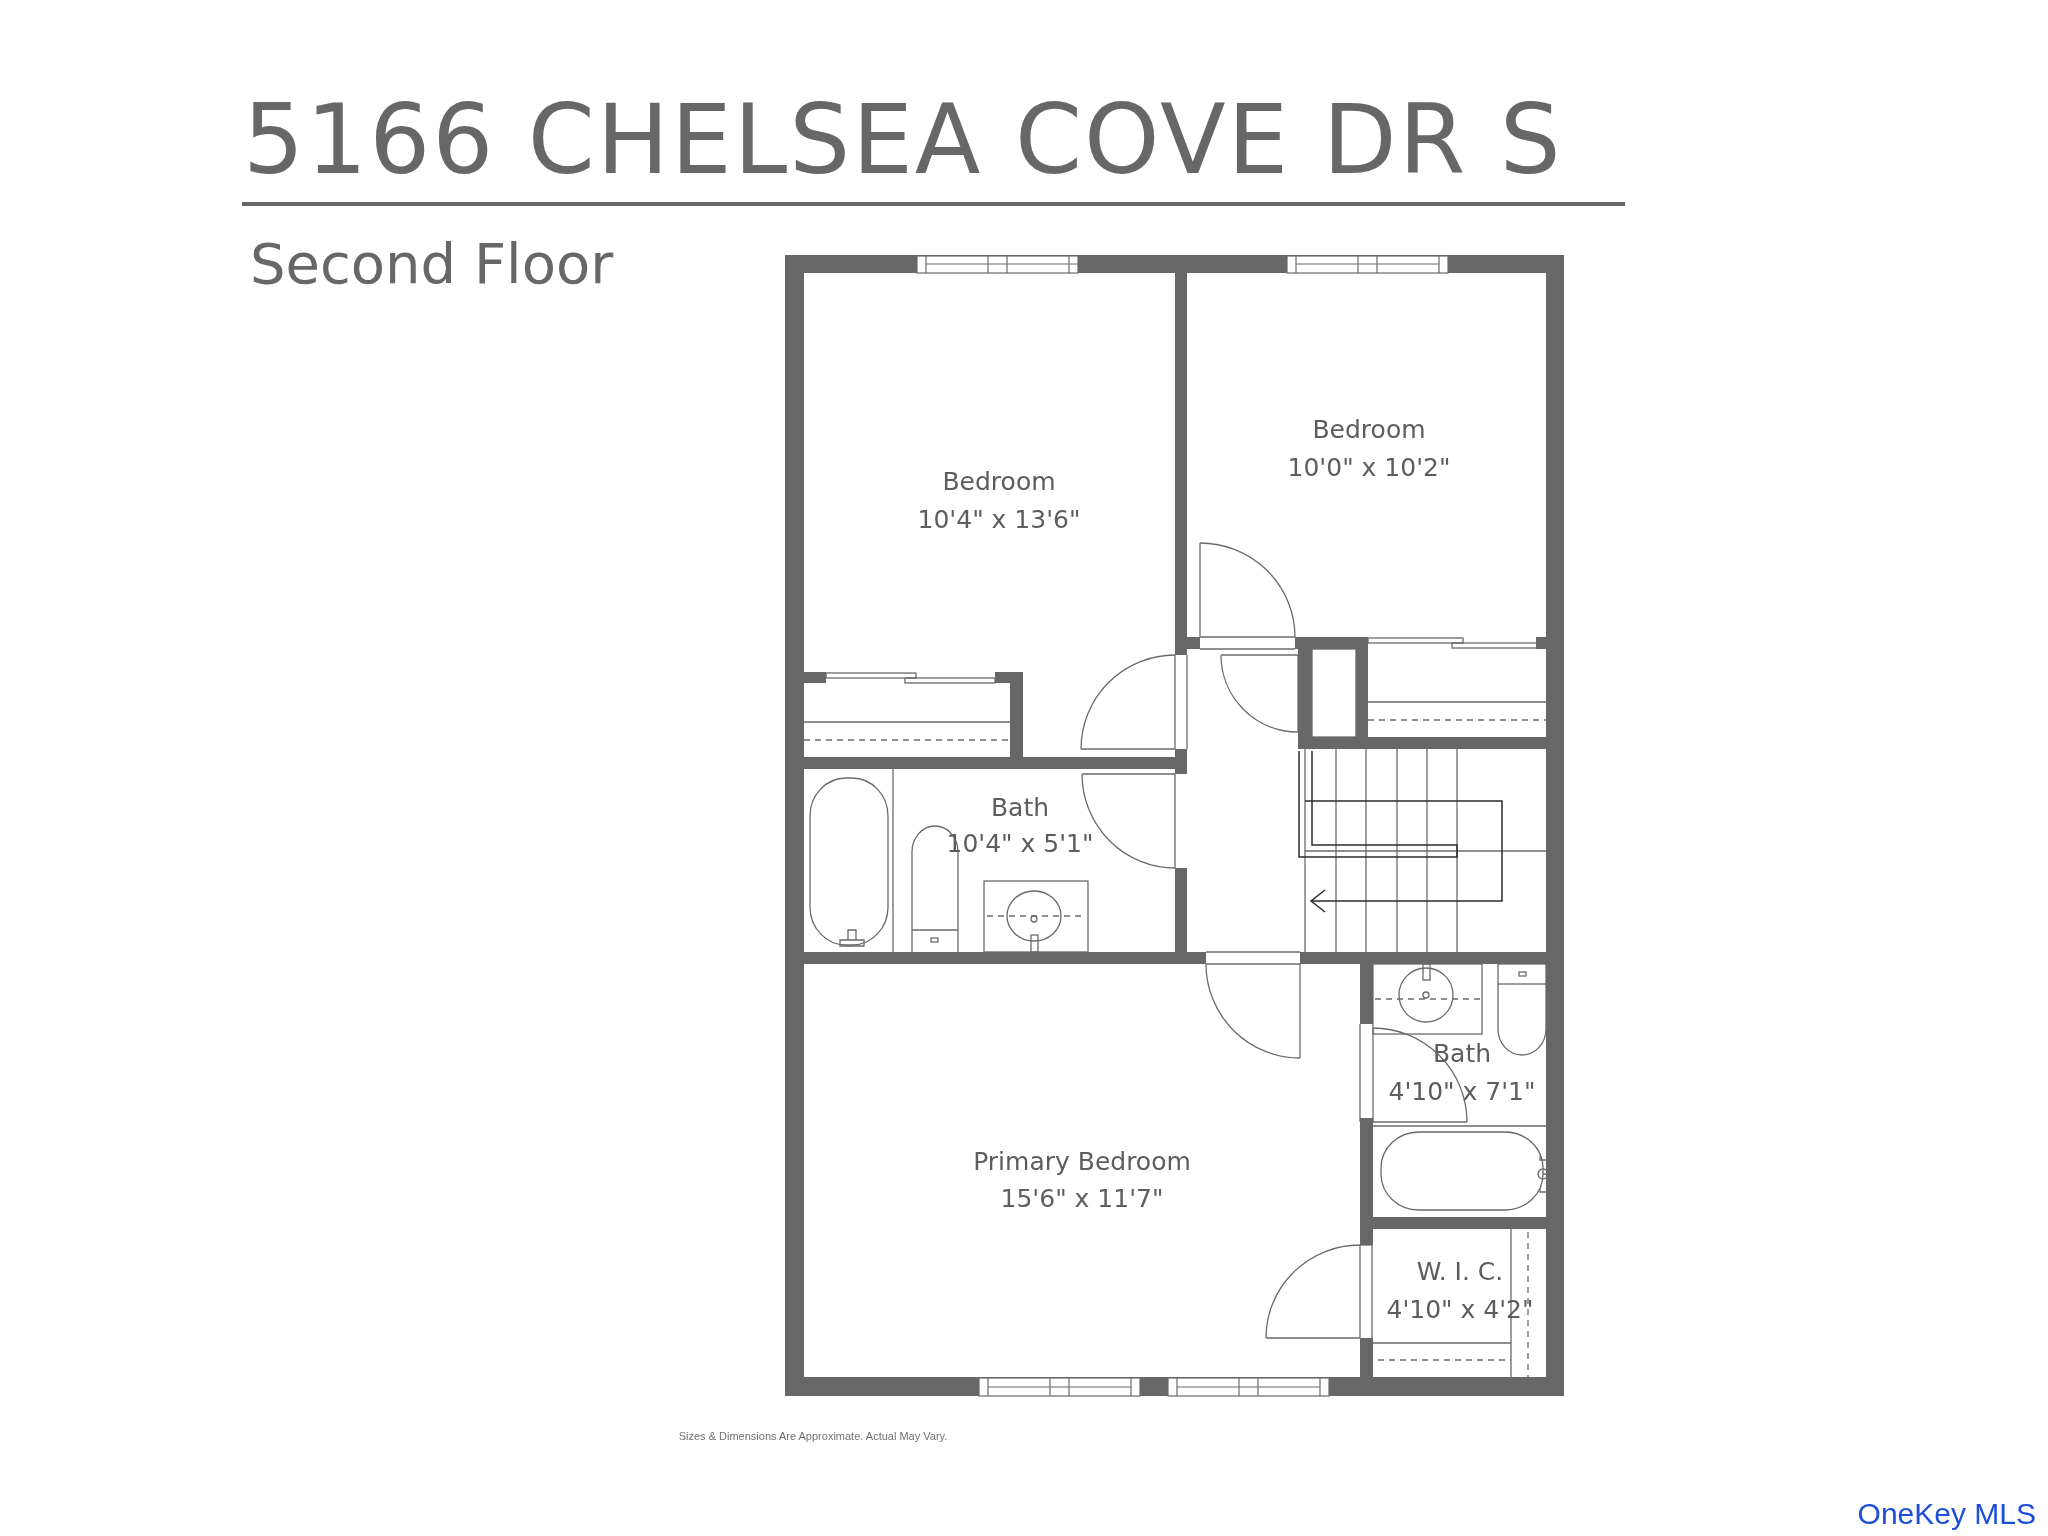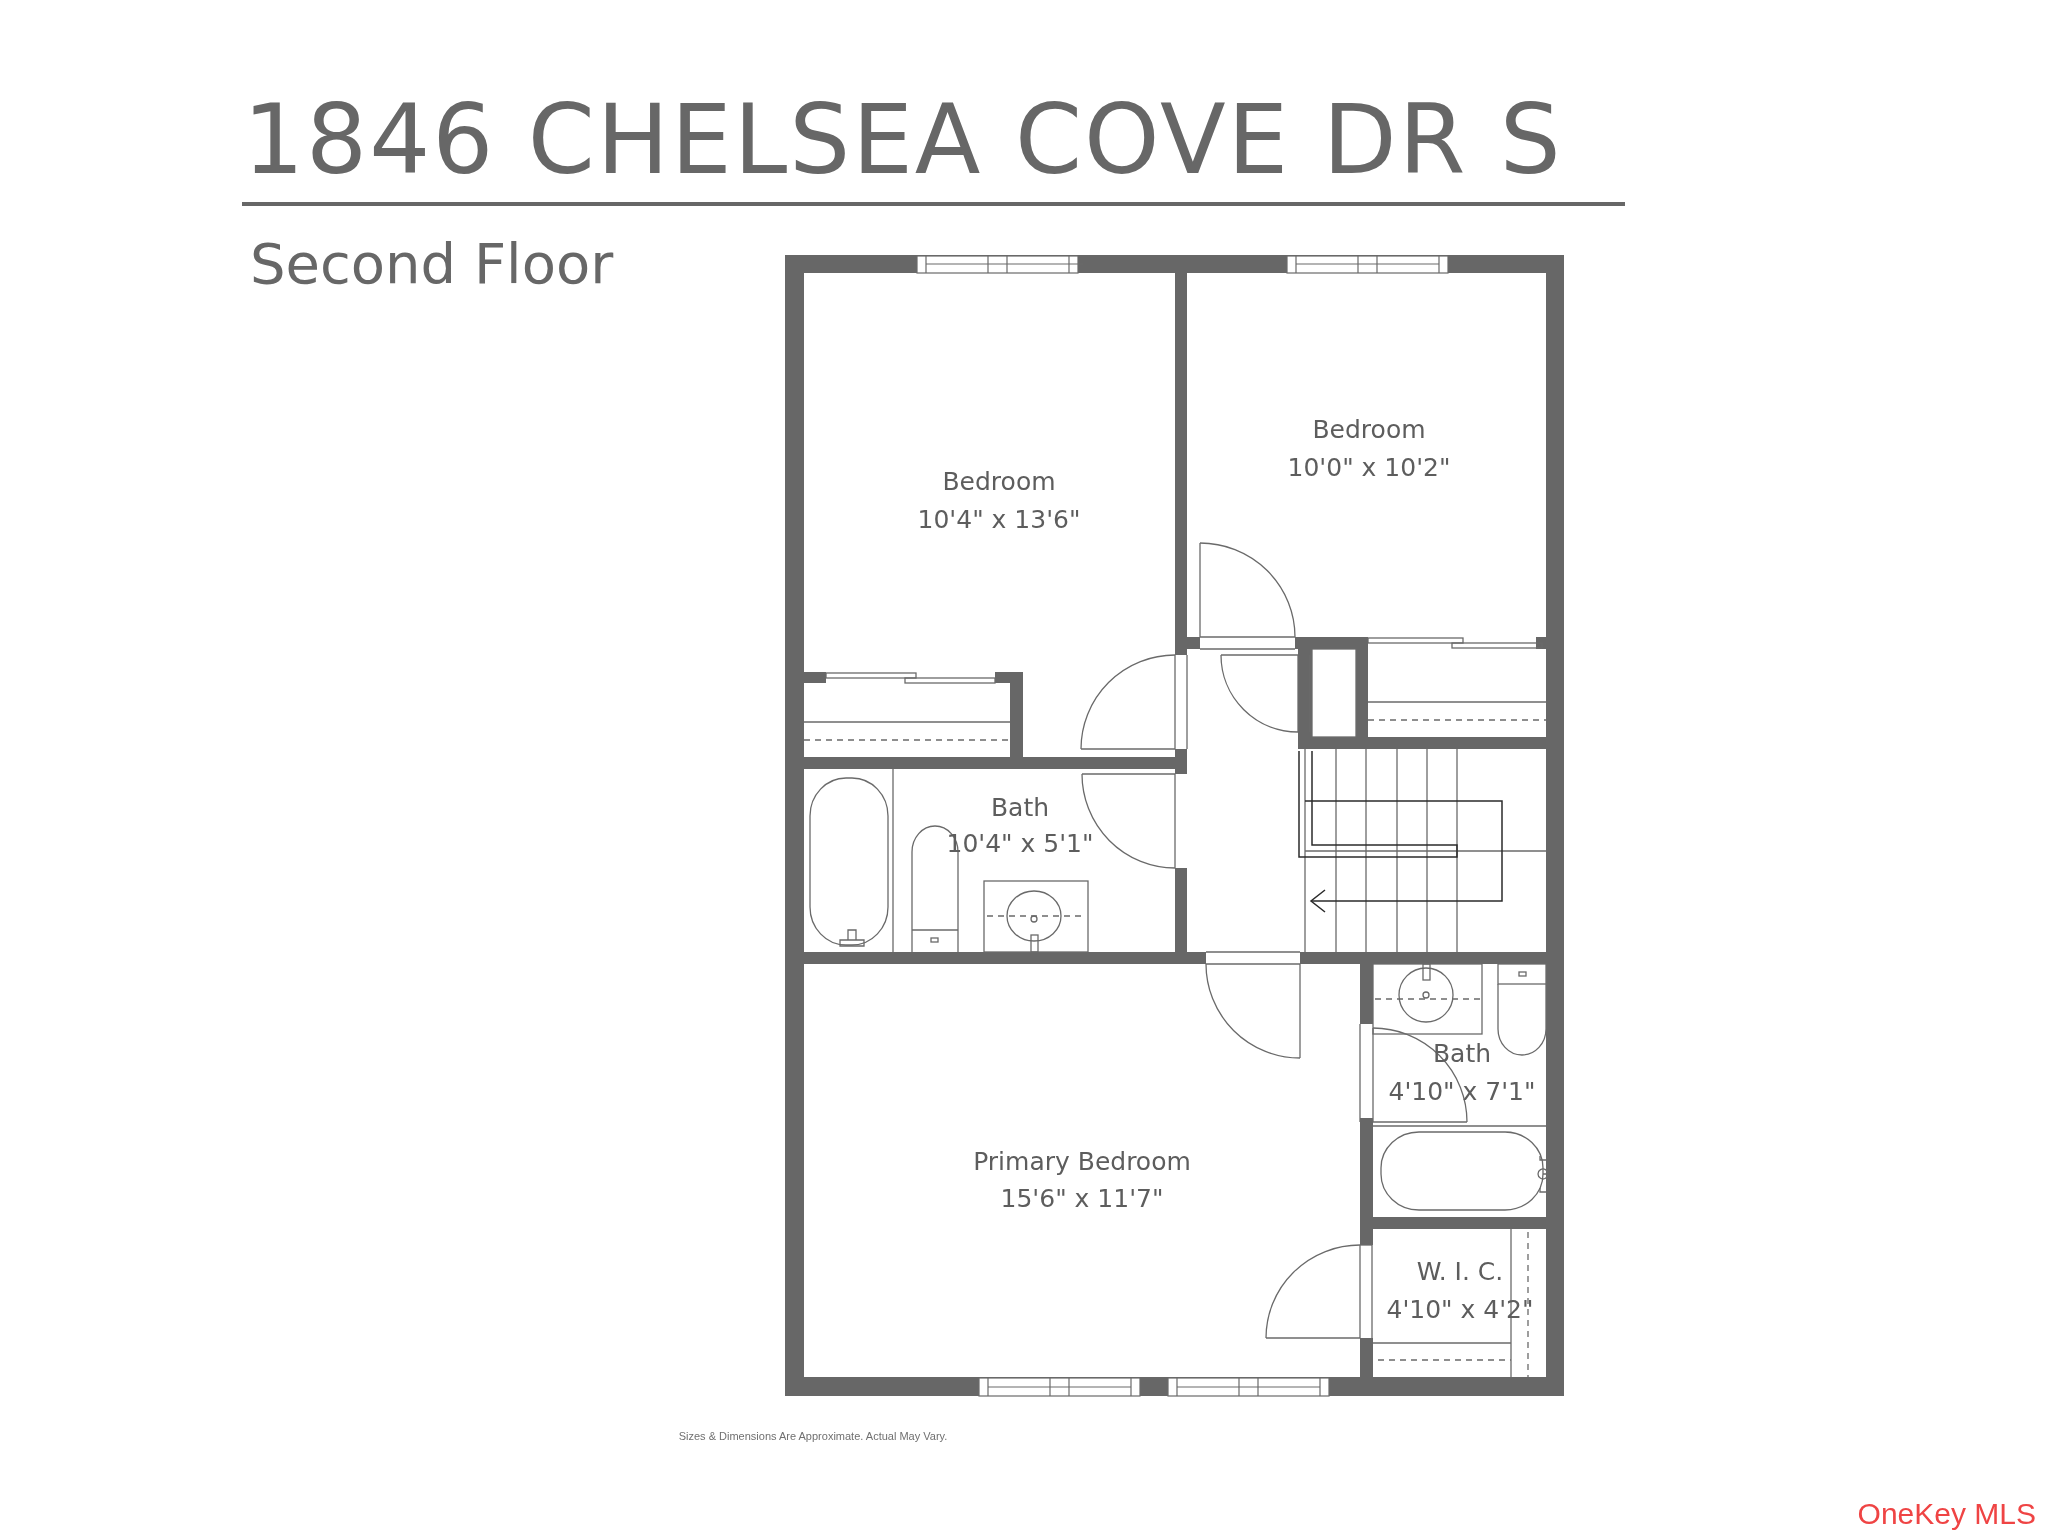--- a/index.html
+++ b/index.html
@@ -19,28 +19,28 @@
     font-family: "DejaVu Sans", sans-serif; font-size: 25px; fill: #5d5d5d;
   }
   .disclaimer {
     position: absolute; left: 0; width: 1628px; text-align: center; top: 1430px;
     font-family: "Liberation Sans", sans-serif; font-size: 11px; color: #707070;
     padding-left: 0; 
   }
   .disclaimer span { position: relative; left: -1px; }
   .watermark {
     position: absolute; right: 12px; top: 1497px;
-    font-family: "Liberation Sans", sans-serif; font-size: 30px; color: #ef4444;
+    font-family: "Liberation Sans", sans-serif; font-size: 30px; color: #1d4ed8;
     white-space: nowrap;
   }
 </style>
 </head>
 <body>
 
-<div class="title">1846 CHELSEA COVE DR S</div>
+<div class="title">5166 CHELSEA COVE DR S</div>
 <div class="title-rule"></div>
 <div class="subtitle">Second Floor</div>
 
 <svg class="plan" width="2048" height="1536" viewBox="0 0 2048 1536" xmlns="http://www.w3.org/2000/svg">
   <g fill="#676767" stroke="none">
 
     <rect x="785" y="255" width="779" height="18"></rect>
     <rect x="785" y="1377" width="779" height="19"></rect>
     <rect x="785" y="255" width="19" height="1141"></rect>
     <rect x="1546" y="255" width="18" height="1141"></rect>

